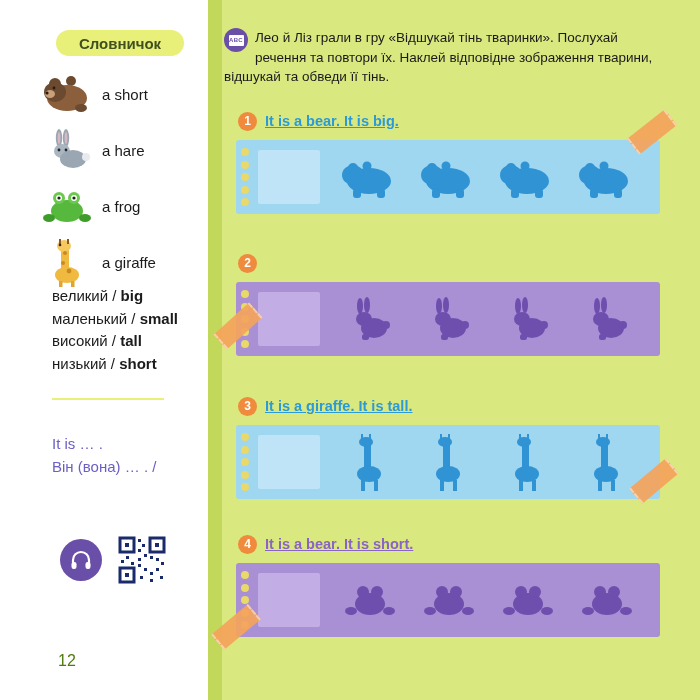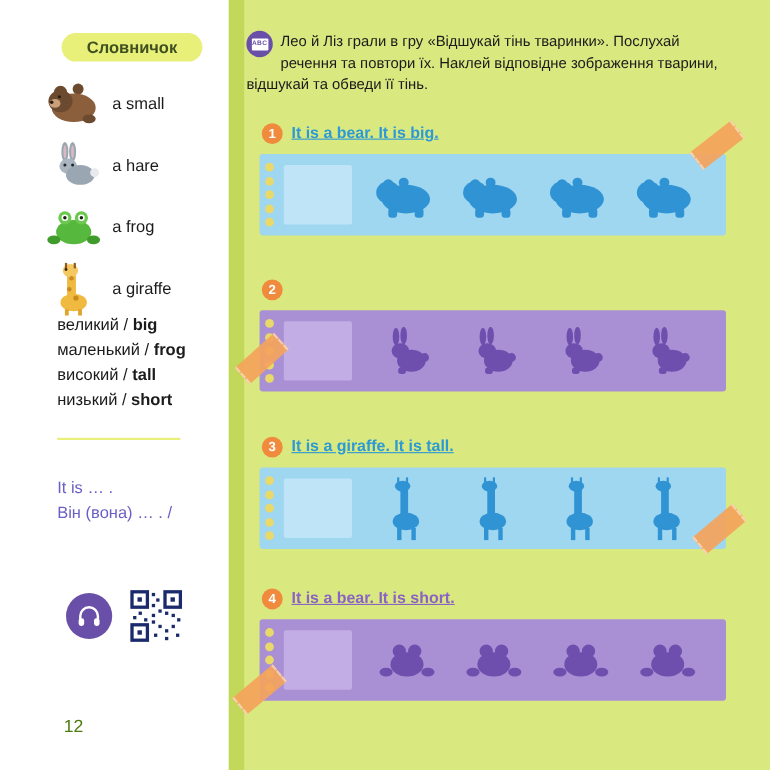--- a/index.html
+++ b/index.html
@@ -131,21 +131,21 @@
             <ellipse cx="14" cy="12" rx="6" ry="6" fill="#6b4a2f"></ellipse>
             <ellipse cx="30" cy="9" rx="5" ry="5" fill="#6b4a2f"></ellipse>
             <ellipse cx="26" cy="26" rx="20" ry="13" fill="#8b5e3c"></ellipse>
             <ellipse cx="14" cy="20" rx="11" ry="10" fill="#6b4a2f"></ellipse>
             <ellipse cx="9" cy="22" rx="5" ry="4" fill="#c9a07a"></ellipse>
             <circle cx="6" cy="21" r="1.6" fill="#2b1a0f"></circle>
             <circle cx="13" cy="16" r="1.4" fill="#2b1a0f"></circle>
             <ellipse cx="40" cy="36" rx="6" ry="4" fill="#6b4a2f"></ellipse>
           </svg>
         </div>
-        <div class="voc-word">a small</div>
+        <div class="voc-word">a short</div>
       </div>
 
       <div class="voc-item">
         <div class="voc-pic">
           <svg width="54" height="44" viewBox="0 0 54 44">
             <ellipse cx="18" cy="10" rx="3.2" ry="9" fill="#9aa6b2"></ellipse>
             <ellipse cx="25" cy="10" rx="3.2" ry="9" fill="#9aa6b2"></ellipse>
             <ellipse cx="18" cy="10" rx="1.4" ry="6" fill="#d8b9c2"></ellipse>
             <ellipse cx="25" cy="10" rx="1.4" ry="6" fill="#d8b9c2"></ellipse>
             <ellipse cx="21" cy="23" rx="8" ry="7" fill="#aab5c0"></ellipse>
@@ -194,21 +194,21 @@
         <div class="voc-word">a giraffe</div>
       </div>
 
     </div>
 
     <div class="adj-block">
       <div>
         <span>великий / </span><b>big</b>
       </div>
       <div>
-        <span>маленький / </span><b>frog</b>
+        <span>маленький / </span><b>small</b>
       </div>
       <div>
         <span>високий / </span><b>tall</b>
       </div>
       <div>
         <span>низький / </span><b>short</b>
       </div>
     </div>
 
     <div class="divider"></div>

